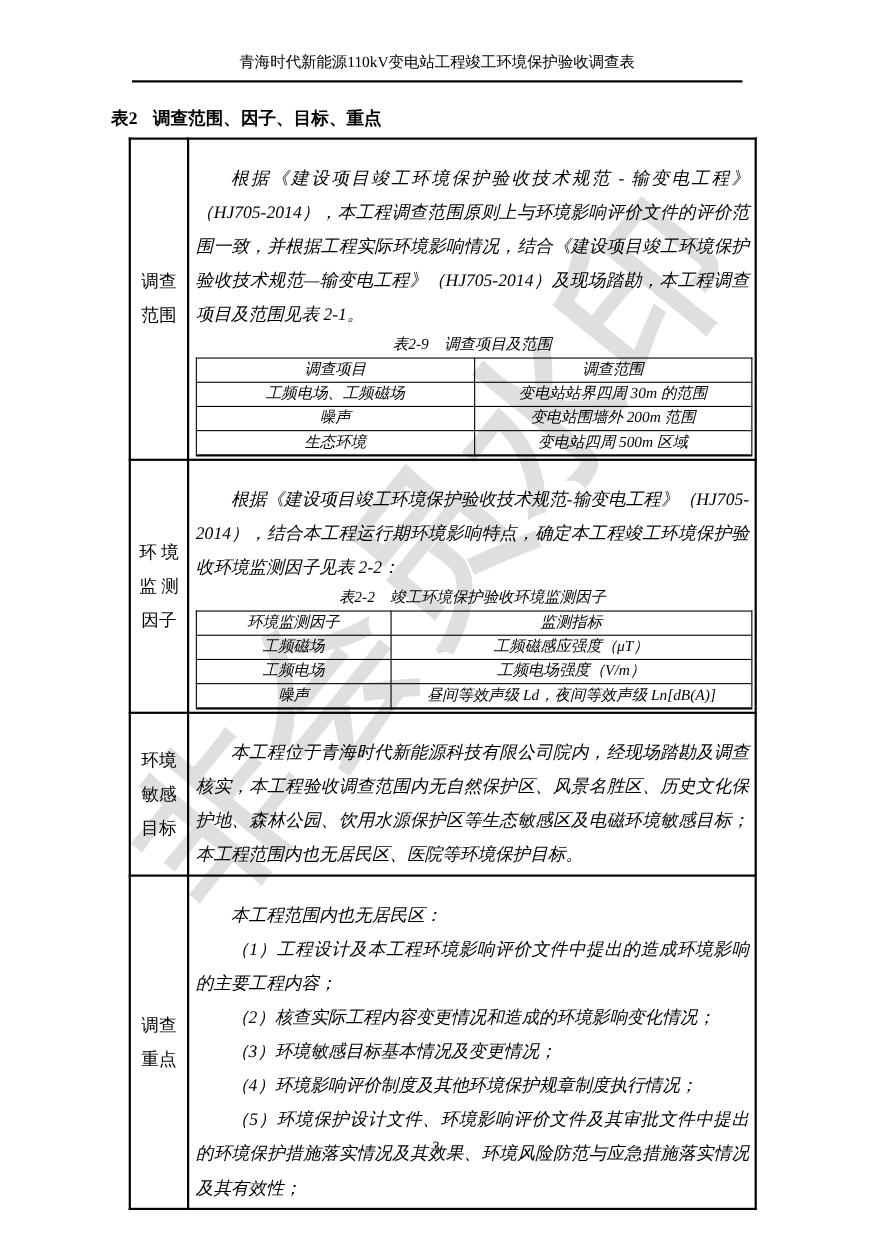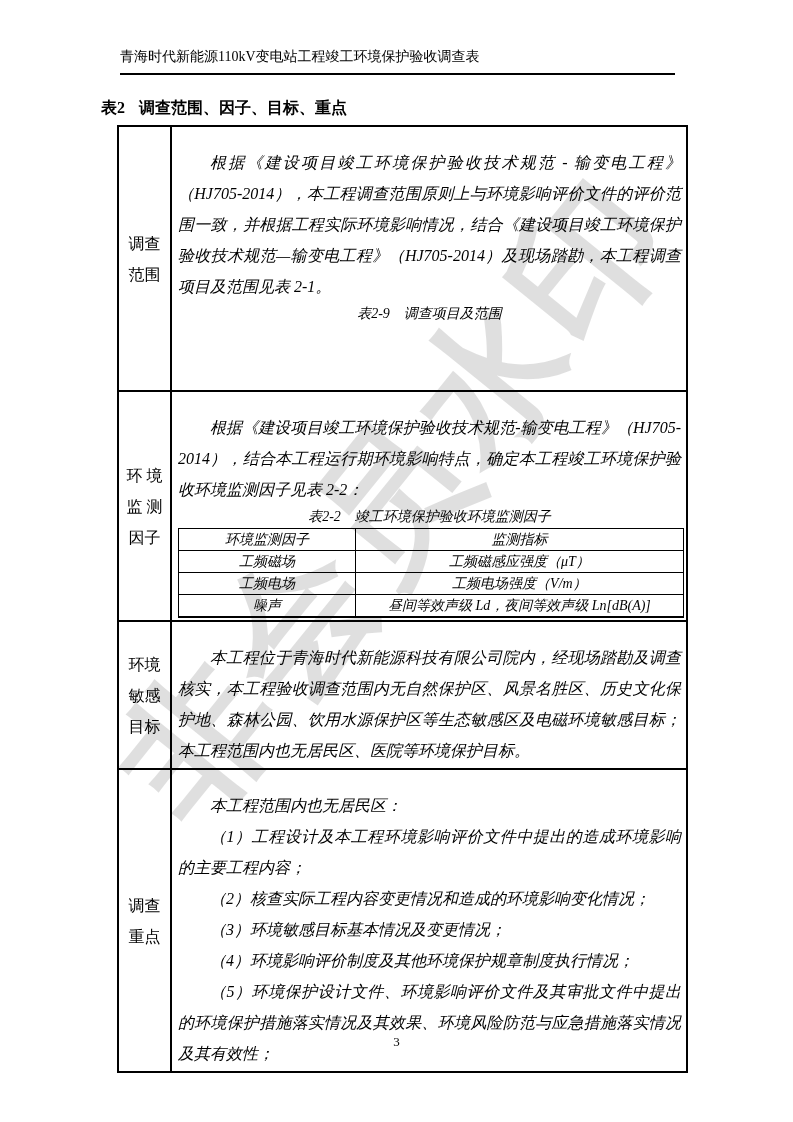--- a/index.html
+++ b/index.html
@@ -24,21 +24,21 @@
     opacity:0.12;
     letter-spacing:6px;
     white-space:nowrap;
     transform:rotate(-51deg);
     pointer-events:none;
     user-select:none;
   }
   .doc-header {
     position:absolute;
     top:48px; left:120px; width:555px;
-    text-align:left;
+    text-align:center;
     font-size:14px;
     padding-bottom:7px;
     border-bottom:2px solid #000;
   }
   .table2-heading {
     position:absolute;
     top:98px; left:101px;
     font-size:16px;
     font-weight:bold;
   }
@@ -121,20 +121,44 @@
     <tbody>
 
       <tr style="height:265px;">
         <td class="label-cell">
           <div>调查</div>
           <div>范围</div>
         </td>
         <td class="content-cell">
           <p class="body-text">根据《建设项目竣工环境保护验收技术规范 - 输变电工程》（HJ705-2014），本工程调查范围原则上与环境影响评价文件的评价范围一致，并根据工程实际环境影响情况，结合《建设项目竣工环境保护验收技术规范—输变电工程》（HJ705-2014）及现场踏勘，本工程调查项目及范围见表 2-1。</p>
           <div class="subtable-caption">表2-9　调查项目及范围</div>
+          <table class="subtable t21">
+            <colgroup>
+                <col class="c1">
+                <col class="c2">
+              </colgroup>
+            <tbody>
+              <tr>
+                <th>调查项目</th>
+                <th>调查范围</th>
+              </tr>
+              <tr>
+                <td>工频电场、工频磁场</td>
+                <td>变电站站界四周 30m 的范围</td>
+              </tr>
+              <tr>
+                <td>噪声</td>
+                <td>变电站围墙外 200m 范围</td>
+              </tr>
+              <tr>
+                <td>生态环境</td>
+                <td>变电站四周 500m 区域</td>
+              </tr>
+            </tbody>
+          </table>
         </td>
       </tr>
 
       <tr style="height:205px;">
         <td class="label-cell">
           <div>环 境</div>
           <div>监 测</div>
           <div>因子</div>
         </td>
         <td class="content-cell">

